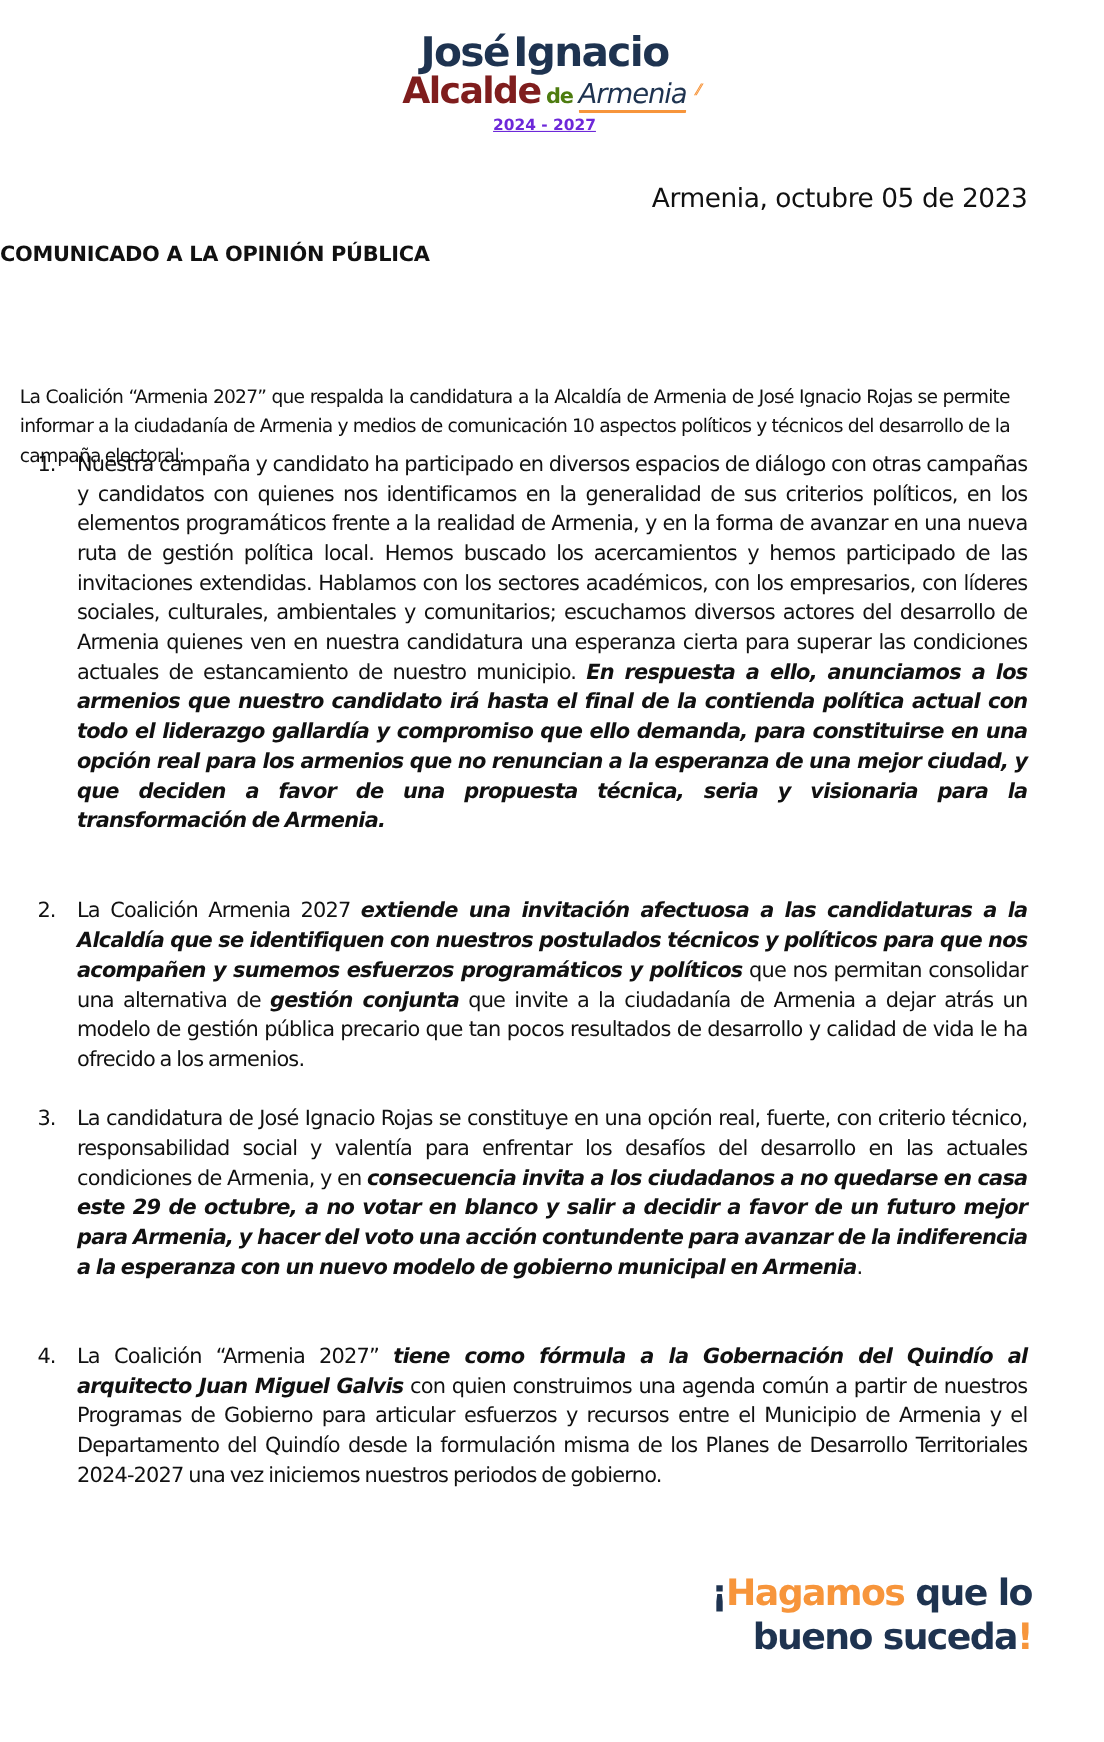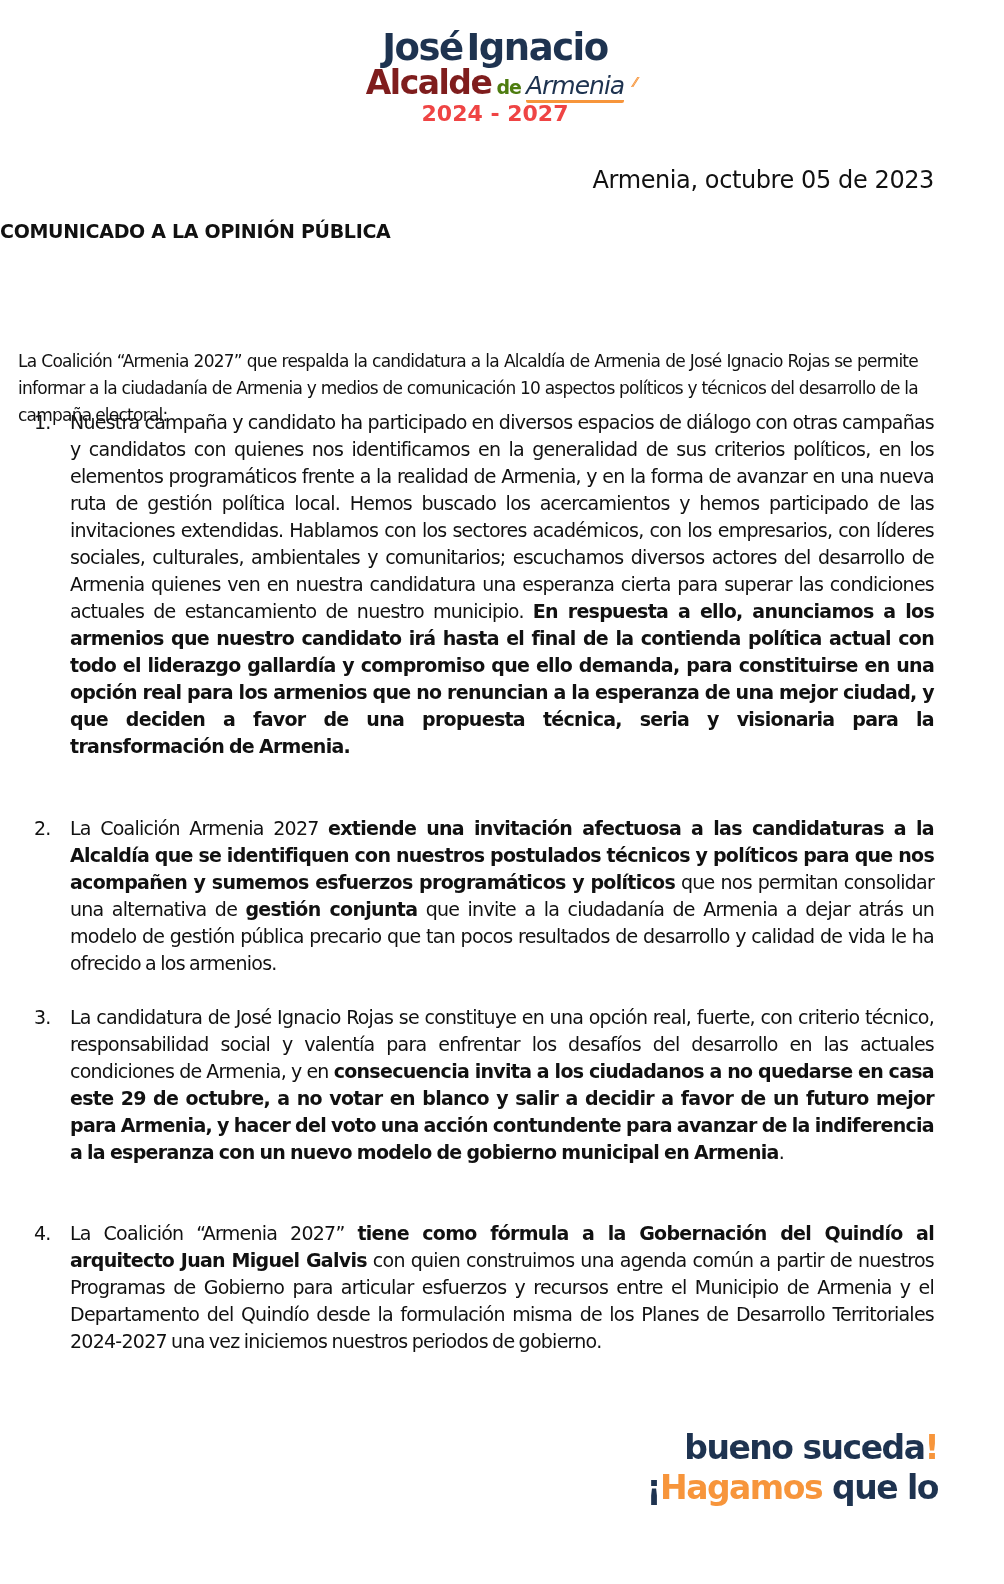--- a/index.html
+++ b/index.html
@@ -8,35 +8,35 @@
   .logo { position: absolute; left: 330px; top: 28px; width: 330px; height: 100px; text-align: center; }
   .logo .l1 { font-family: "DejaVu Sans", sans-serif; font-weight: bold; font-size: 37px; color: #1e3350;
               letter-spacing: -1.5px; line-height: 40px; }
   .logo .l1 .sp { display: inline-block; width: 4px; }
   .logo .l2 { line-height: 34px; margin-top: -2px; white-space: nowrap; }
   .logo .alc { font-weight: bold; font-size: 33px; color: #7f1d1d; letter-spacing: -1.5px; }
   .logo .de { font-weight: bold; font-size: 19px; color: #4d7c0f; letter-spacing: -1px; }
   .logo .arm { font-weight: normal; font-size: 25px; color: #1e3350; font-style: italic; letter-spacing: -1px;
                border-bottom: 3px solid #f7953b; border-radius: 2px; position: relative; }
   .logo .spark { position: absolute; right: -12px; top: -6px; color: #f7953b; font-size: 14px; font-style: normal; }
-  .logo .l3 { font-weight: bold; font-size: 22px; color: #ef4444; line-height: 20px; letter-spacing: 0px; margin-top: -2px; }
+  .logo .l3 { font-weight: bold; font-size: 14px; color: #6d28d9; line-height: 20px; letter-spacing: 0px; margin-top: -2px; text-decoration: underline; }
 
   .date { position: absolute; right: 70px; top: 166px; font-size: 24px; letter-spacing: -0.4px; }
   .title { position: absolute; left: 0; width: 968px; top: 220px; text-align: left; font-size: 19px;
            font-weight: bold; letter-spacing: -0.3px; }
 
   .doc { position: absolute; left: 18px; width: 900px; font-size: 17px; line-height: 27px;
          letter-spacing: -0.75px; word-spacing: -1px; margin-top: 48px; }
   .doc p { margin: 0; text-align: justify; }
   .intro { top: 300px; }
   .item { position: absolute; left: 34px; width: 900px; font-size: 19px; line-height: 27px;
           letter-spacing: -0.75px; word-spacing: -1px; }
   .item .num { position: absolute; left: 0; top: 0; width: 36px; }
   .item .body { margin-left: 36px; text-align: justify; }
-  .item b { font-weight: bold; letter-spacing: -0.7px; }
+  .item b { font-weight: bold; letter-spacing: -0.7px; font-style: italic; }
   .i1 { top: 409px; }
   .i2 { top: 815px; }
   .i3 { top: 1004px; }
   .i4 { top: 1220px; }
 
   .slogan { position: absolute; right: 66px; top: 1428px; text-align: right; font-family: "DejaVu Sans", sans-serif;
             font-weight: bold; font-size: 33px; line-height: 40px; color: #1e3350; letter-spacing: -1.5px; }
   .slogan .or { color: #f7953b; }
 </style>
 </head>
@@ -72,15 +72,15 @@
 <div class="item i3">
   <span class="num">3.</span>
   <div class="body"><span>La candidatura de José Ignacio Rojas se constituye en una opción real, fuerte, con criterio técnico, responsabilidad social y valentía para enfrentar los desafíos del desarrollo en las actuales condiciones de Armenia, y en </span><b>consecuencia invita a los ciudadanos a no quedarse en casa este 29 de octubre, a no votar en blanco y salir a decidir a favor de un futuro mejor para Armenia, y hacer del voto una acción contundente para avanzar de la indiferencia a la esperanza con un nuevo modelo de gobierno municipal en Armenia</b><span>.</span></div>
 </div>
 <div class="item i4">
   <span class="num">4.</span>
   <div class="body"><span>La Coalición “Armenia 2027” </span><b>tiene como fórmula a la Gobernación del Quindío al arquitecto Juan Miguel Galvis</b><span> con quien construimos una agenda común a partir de nuestros Programas de Gobierno para articular esfuerzos y recursos entre el Municipio de Armenia y el Departamento del Quindío desde la formulación misma de los Planes de Desarrollo Territoriales 2024-2027 una vez iniciemos nuestros periodos de gobierno.</span></div>
 </div>
 
 <div class="slogan">
+  <div><span>¡</span><span class="or">Hagamos</span><span> que lo</span></div>
   <div><span>bueno suceda</span><span class="or">!</span></div>
-  <div><span>¡</span><span class="or">Hagamos</span><span> que lo</span></div>
 </div>
 
 </body></html>

